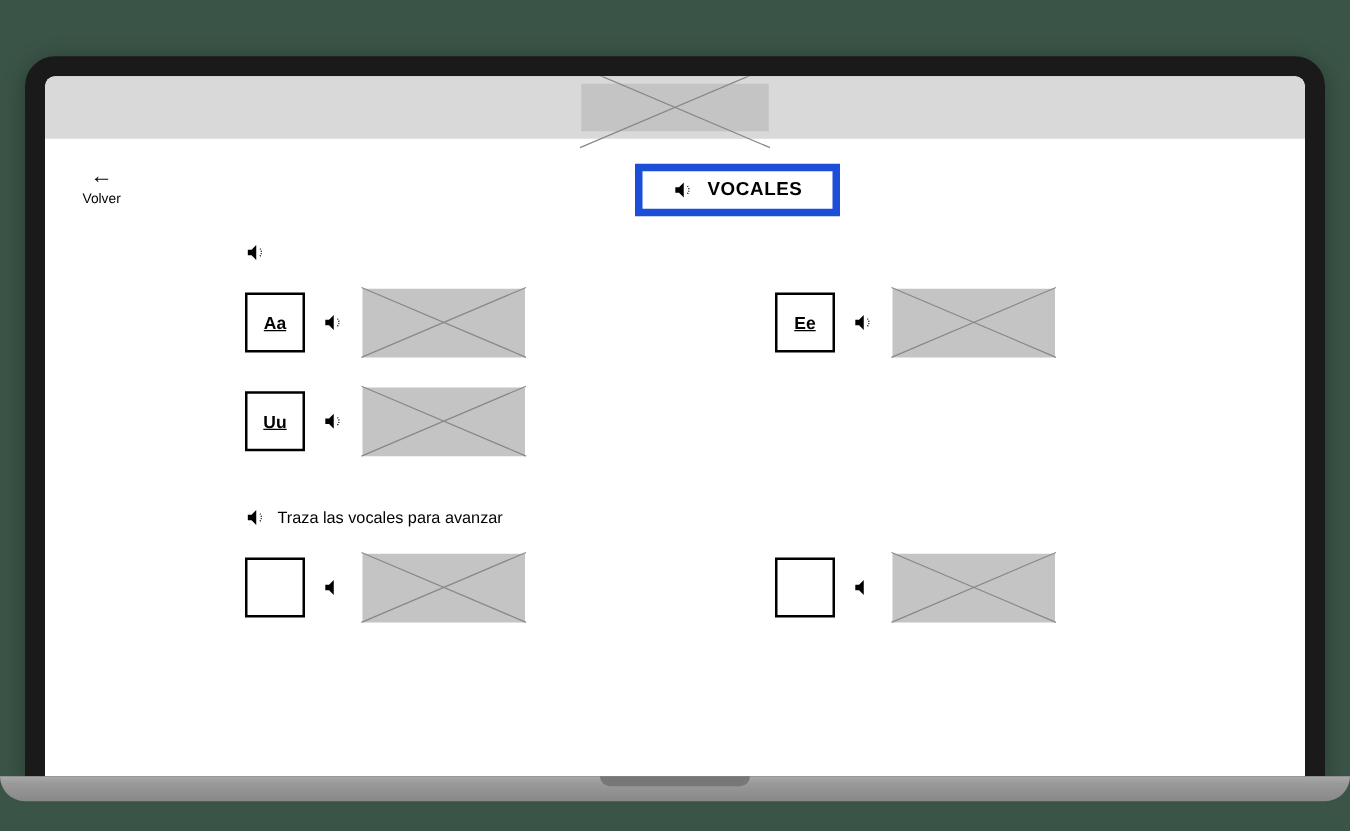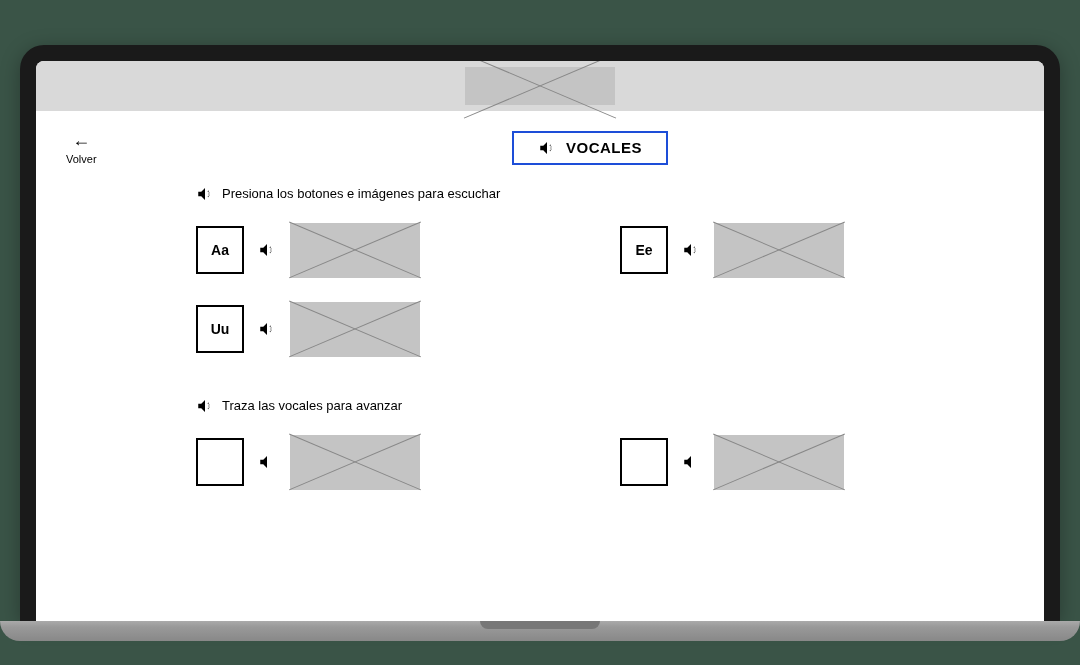--- a/index.html
+++ b/index.html
@@ -66,21 +66,21 @@
       text-align: center;
       cursor: pointer;
     }
     .back-arrow { font-size: 18px; line-height: 1; }
     .back-label { font-size: 11px; margin-top: 4px; }
     .main-content {
       margin-left: 130px;
       margin-right: 30px;
     }
     .section-title-box {
-      border: 2px solid #1d4ed8;
+      border: 6px solid #1d4ed8;
       padding: 6px 24px;
       display: inline-flex;
       align-items: center;
       gap: 10px;
       font-weight: 700;
       font-size: 15px;
       letter-spacing: 0.5px;
     }
     .title-row {
       text-align: center;
@@ -97,20 +97,21 @@
       display: grid;
       grid-template-columns: 1fr 1fr;
       column-gap: 60px;
       row-gap: 24px;
       margin-bottom: 40px;
     }
     .vowel-item {
       display: flex;
       align-items: center;
       gap: 14px;
+      text-decoration: underline;
     }
     .vowel-box {
       border: 2px solid #000;
       width: 48px;
       height: 48px;
       display: flex;
       align-items: center;
       justify-content: center;
       font-weight: 700;
       font-size: 14px;
@@ -175,21 +176,20 @@
             </div>
           </div>
 
           <div class="instruction">
             <span class="sound-icon">
               <svg viewBox="0 0 24 24" fill="#000">
                   <path d="M3 9v6h4l5 5V4L7 9H3z"></path>
                   <path d="M16 8c1 1 1.5 2.5 1.5 4s-.5 3-1.5 4" stroke="#000" stroke-width="1.5" fill="none" stroke-dasharray="1 1.5"></path>
                 </svg>
             </span>
-            <span>Presiona los botones e imágenes para escuchar</span>
           </div>
 
           <div class="vowel-grid">
             <div class="vowel-item">
               <div class="vowel-box">Aa</div>
               <span class="sound-icon">
                   <svg viewBox="0 0 24 24" fill="#000">
                     <path d="M3 9v6h4l5 5V4L7 9H3z"></path>
                     <path d="M16 8c1 1 1.5 2.5 1.5 4s-.5 3-1.5 4" stroke="#000" stroke-width="1.5" fill="none" stroke-dasharray="1 1.5"></path>
                   </svg>

